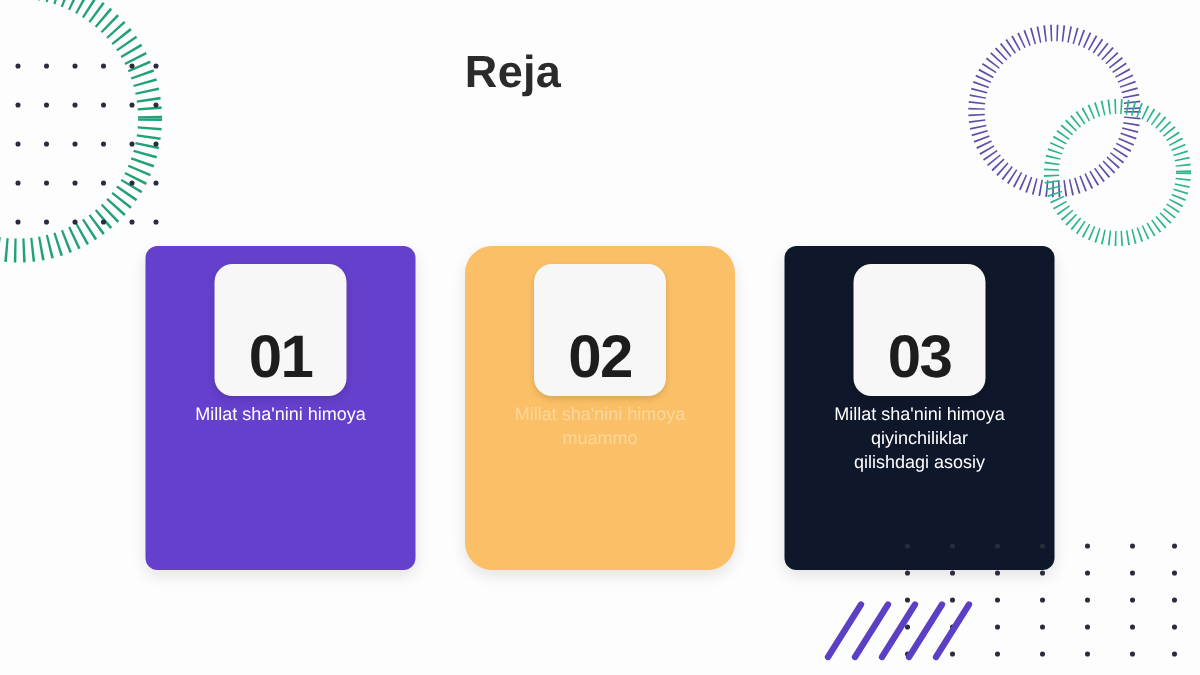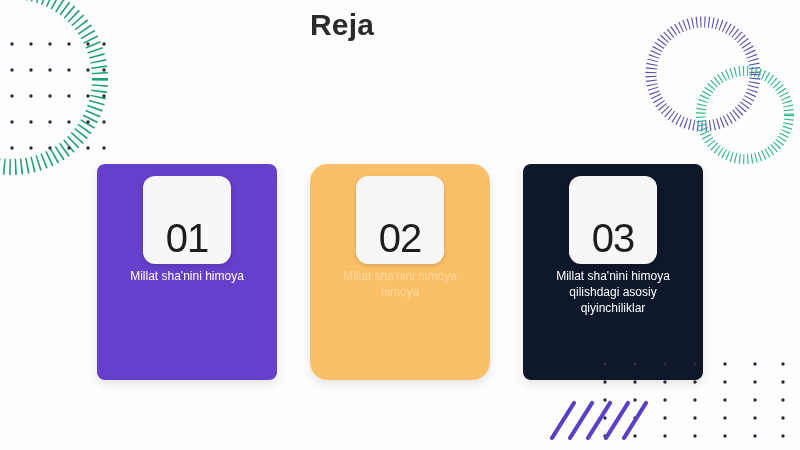--- a/index.html
+++ b/index.html
@@ -33,21 +33,21 @@
     width: 190px; height: 85px;
   }
 
   .arc-tl { left: -88px; top: -26px; width: 200px; height: 210px; }
   .circles-tr { left: 630px; top: 12px; width: 170px; height: 165px; }
   .slashes-br { left: 548px; top: 398px; width: 110px; height: 45px; }
 
   
   #title {
     position: absolute;
-    left: 0; top: 8px;
+    left: 0; top: 32px;
     width: 684px;
     text-align: center;
     font-size: 30px;
     font-weight: bold;
     color: #2b2b2b;
     letter-spacing: 0.2px;
   }
 
   
   #cards {
@@ -77,21 +77,21 @@
     height: 88px;
     background: #f7f7f7;
     border-radius: 12px;
     box-shadow: 0 2px 5px rgba(0,0,0,0.14);
     display: flex;
     align-items: flex-end;
     justify-content: center;
   }
   .num-text {
     font-size: 40px;
-    font-weight: normal;
+    font-weight: bold;
     color: #1d1d1d;
     line-height: 1;
     padding-bottom: 6px;
     letter-spacing: -1px;
     margin-top: 38px;
   }
 
   .card-desc {
     position: absolute;
     left: 10px;
@@ -165,32 +165,32 @@
         <span class="desc-line">Millat sha'nini himoya</span>
       </div>
     </div>
 
     <div class="card c1" style="background:#fbc067;border-radius:18px;">
       <div class="num-box">
         <span class="num-text">02</span>
       </div>
       <div class="card-desc" style="color:#fcd79b;">
         <span class="desc-line">Millat sha'nini himoya</span>
-        <span class="desc-line">himoya</span>
+        <span class="desc-line">muammo</span>
       </div>
     </div>
 
     <div class="card c2" style="background:#0f172a;">
       <div class="num-box">
         <span class="num-text">03</span>
       </div>
       <div class="card-desc" style="color:#ffffff;">
         <span class="desc-line">Millat sha'nini himoya</span>
+        <span class="desc-line">qiyinchiliklar</span>
         <span class="desc-line">qilishdagi asosiy</span>
-        <span class="desc-line">qiyinchiliklar</span>
       </div>
     </div>
 
   </div>
 
   <svg class="deco dot-grid-br" viewBox="0 0 190 85">
     <g fill="#2b2b3d">
       <circle cx="5" cy="4" r="1.7"></circle>
         <circle cx="35" cy="4" r="1.7"></circle>
         <circle cx="65" cy="4" r="1.7"></circle>

